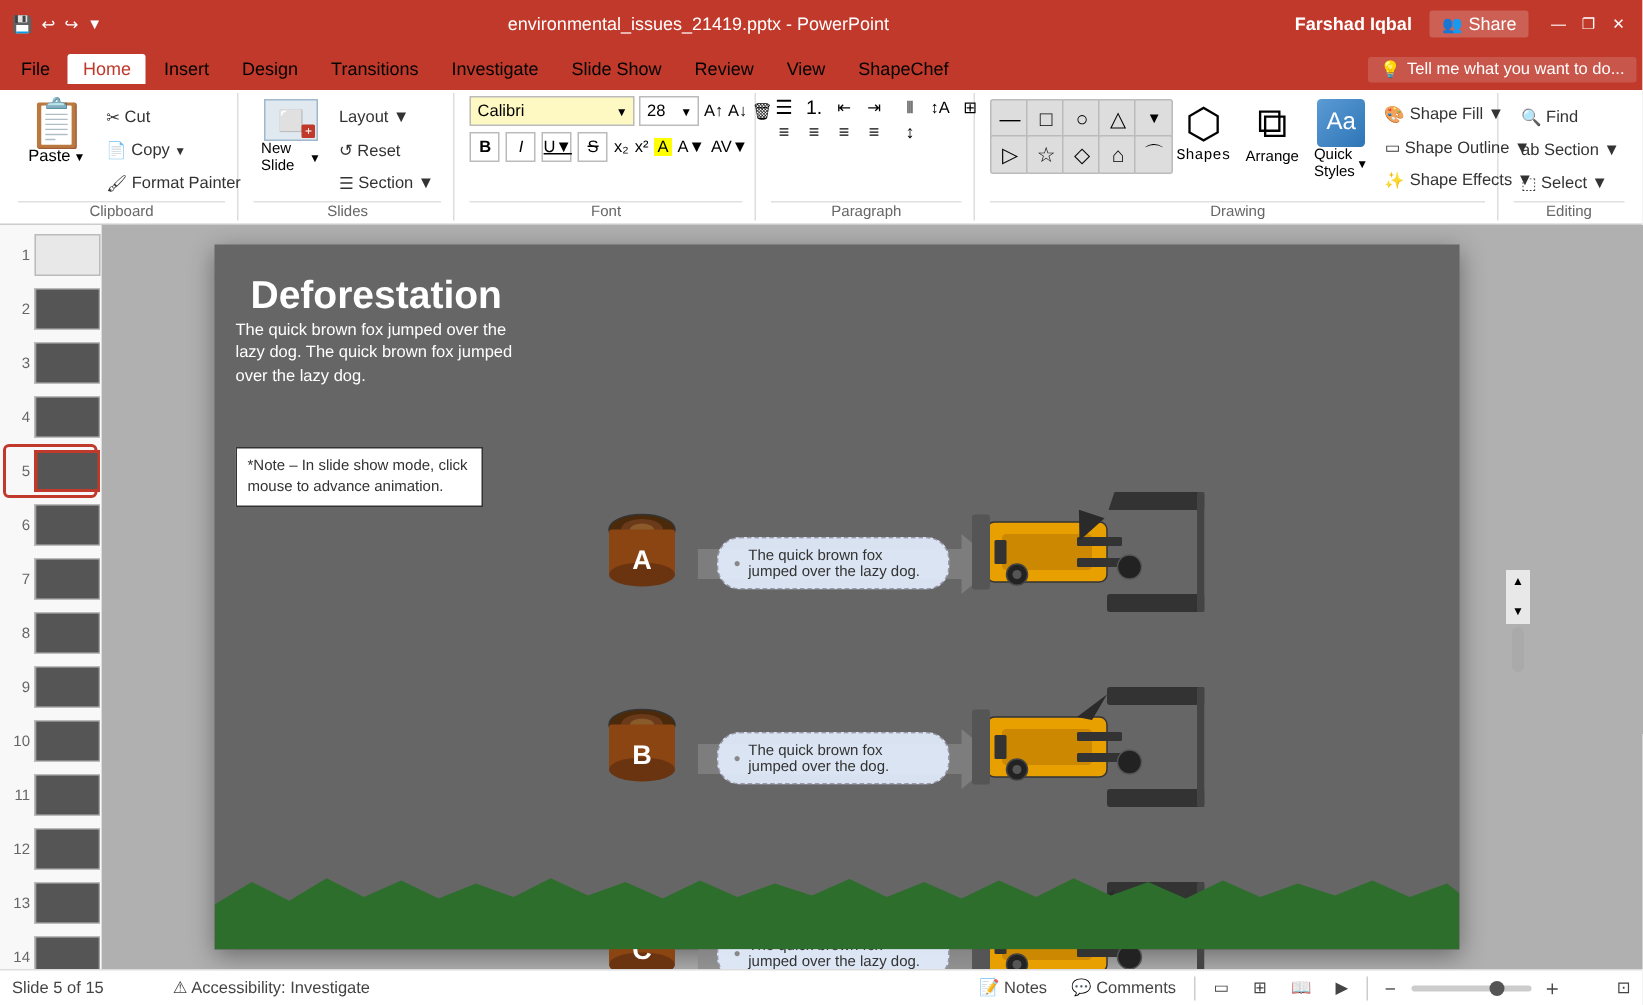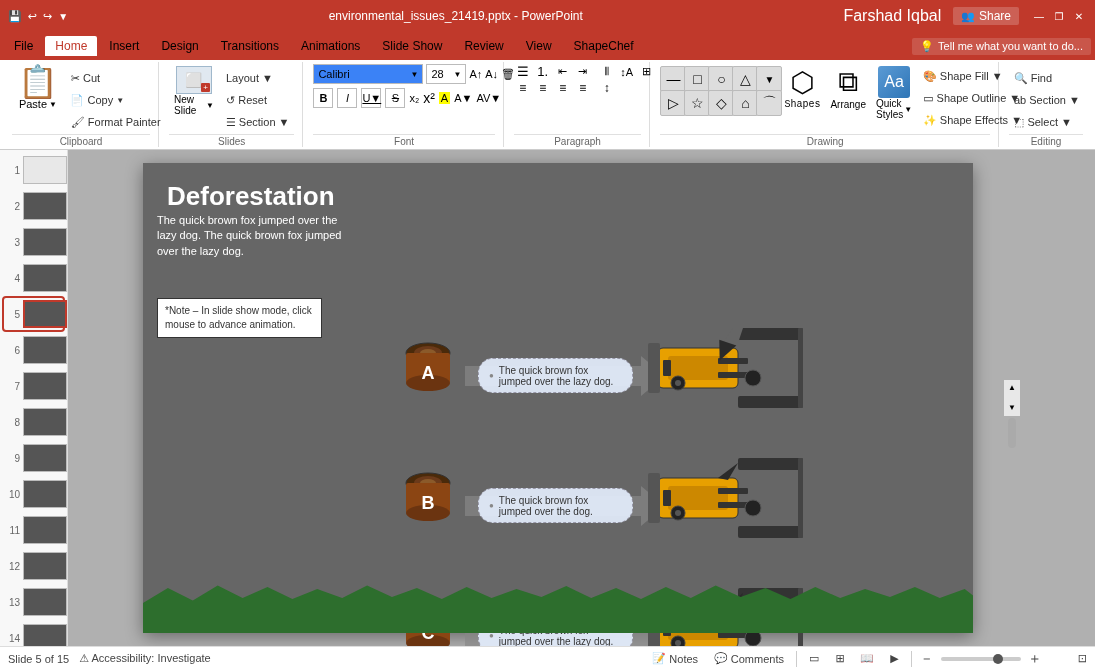--- a/index.html
+++ b/index.html
@@ -213,40 +213,40 @@
 
 <div id="titlebar">
   <div class="left-icons">
     <span>💾</span>
     <span>↩</span>
     <span>↪</span>
     <span style="font-size:10px">▼</span>
   </div>
   <div class="title">environmental_issues_21419.pptx - PowerPoint</div>
   <div style="display:flex;align-items:center;gap:12px;">
-    <span style="font-size:16px;">Farshad Iqbal</span>
+    <span style="font-size:12px;font-weight:bold;">Farshad Iqbal</span>
     <div style="background:rgba(255,255,255,0.2);padding:2px 8px;border-radius:2px;cursor:pointer;display:flex;align-items:center;gap:4px;">
       <span style="font-size:11px;">👥</span>
       <span>Share</span>
     </div>
     <div class="window-controls">
       <span class="window-btn">—</span>
       <span class="window-btn">❐</span>
       <span class="window-btn">✕</span>
     </div>
   </div>
 </div>
 
 <div id="menubar">
   <div class="menu-item">File</div>
   <div class="menu-item active">Home</div>
   <div class="menu-item">Insert</div>
   <div class="menu-item">Design</div>
   <div class="menu-item">Transitions</div>
-  <div class="menu-item">Animations</div>
+  <div class="menu-item">Investigate</div>
   <div class="menu-item">Slide Show</div>
   <div class="menu-item">Review</div>
   <div class="menu-item">View</div>
   <div class="menu-item">ShapeChef</div>
   <div style="margin-left:auto;display:flex;align-items:center;background:rgba(255,255,255,0.15);border-radius:2px;padding:2px 8px;gap:4px;">
     <span style="font-size:11px;">💡</span>
     <span style="font-size:11px;color:white;">Tell me what you want to do...</span>
   </div>
 </div>
 
@@ -282,39 +282,39 @@
           <div class="ribbon-btn-small">↺ Reset</div>
           <div class="ribbon-btn-small">☰ <span>Section</span> ▼</div>
         </div>
       </div>
       <div class="ribbon-section-label">Slides</div>
     </div>
 
     <div class="ribbon-section" style="min-width:180px;">
       <div class="ribbon-section-content" style="flex-direction:column;">
         <div style="display:flex;align-items:center;gap:3px;margin-bottom:2px;">
-          <div style="width:110px;height:20px;background:#3b82f6;border:1px solid #bbb;display:flex;align-items:center;padding:0 4px;font-size:11px;cursor:pointer;">
+          <div style="width:110px;height:20px;background:#fef9c3;border:1px solid #bbb;display:flex;align-items:center;padding:0 4px;font-size:11px;cursor:pointer;">
             <span style="flex:1;">Calibri</span>
               <span style="font-size:8px;">▼</span>
           </div>
           <div style="width:40px;height:20px;background:white;border:1px solid #bbb;display:flex;align-items:center;padding:0 4px;font-size:11px;cursor:pointer;">
             <span style="flex:1;">28</span>
               <span style="font-size:8px;">▼</span>
           </div>
           <span style="cursor:pointer;font-size:11px;">A↑</span>
           <span style="cursor:pointer;font-size:11px;">A↓</span>
           <span style="cursor:pointer;font-size:11px;">🗑</span>
         </div>
         <div style="display:flex;align-items:center;gap:4px;">
           <button style="font-weight:bold;width:20px;height:20px;border:1px solid #bbb;cursor:pointer;background:white;font-size:11px;">B</button>
           <button style="font-style:italic;width:20px;height:20px;border:1px solid #bbb;cursor:pointer;background:white;font-size:11px;">I</button>
           <button style="text-decoration:underline;width:20px;height:20px;border:1px solid #bbb;cursor:pointer;background:white;font-size:11px;">U▼</button>
           <button style="text-decoration:line-through;width:20px;height:20px;border:1px solid #bbb;cursor:pointer;background:white;font-size:11px;">S</button>
           <span style="font-size:11px;cursor:pointer;">x₂</span>
-          <span style="font-size:14px;cursor:pointer;">x²</span>
+          <span style="font-size:11px;cursor:pointer;">x²</span>
           <span style="font-size:11px;cursor:pointer;background:#ffff00;padding:0 2px;">A</span>
           <span style="font-size:11px;cursor:pointer;">A▼</span>
           <span style="font-size:11px;cursor:pointer;">AV▼</span>
         </div>
       </div>
       <div class="ribbon-section-label">Font</div>
     </div>
 
     <div class="ribbon-section" style="min-width:140px;">
       <div class="ribbon-section-content" style="flex-direction:column;gap:2px;">
@@ -564,21 +564,21 @@
         <div class="scroll-thumb"></div>
       </div>
       <div class="scroll-btn">▼</div>
     </div>
   </div>
 </div>
 
 <div id="statusbar">
   <div class="left">
     <span>Slide 5 of 15</span>
-    <span style="cursor:pointer;">⚠ Accessibility: Investigate</span>
+    <span style="cursor:pointer;margin-left:36px;">⚠ Accessibility: Investigate</span>
   </div>
   <div class="right">
     <div class="status-btn">
       <span>📝</span>
       <span>Notes</span>
     </div>
     <div class="status-btn">
       <span>💬</span>
       <span>Comments</span>
     </div>

